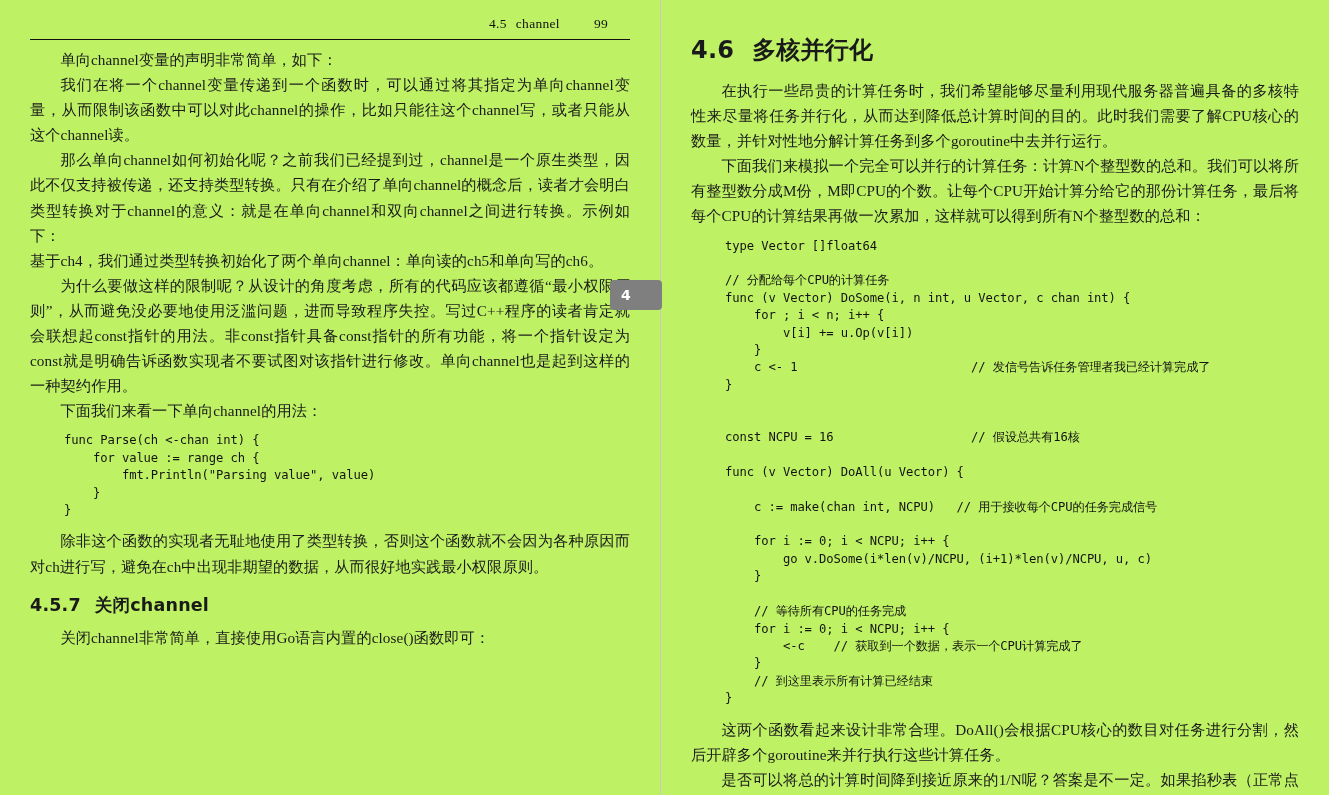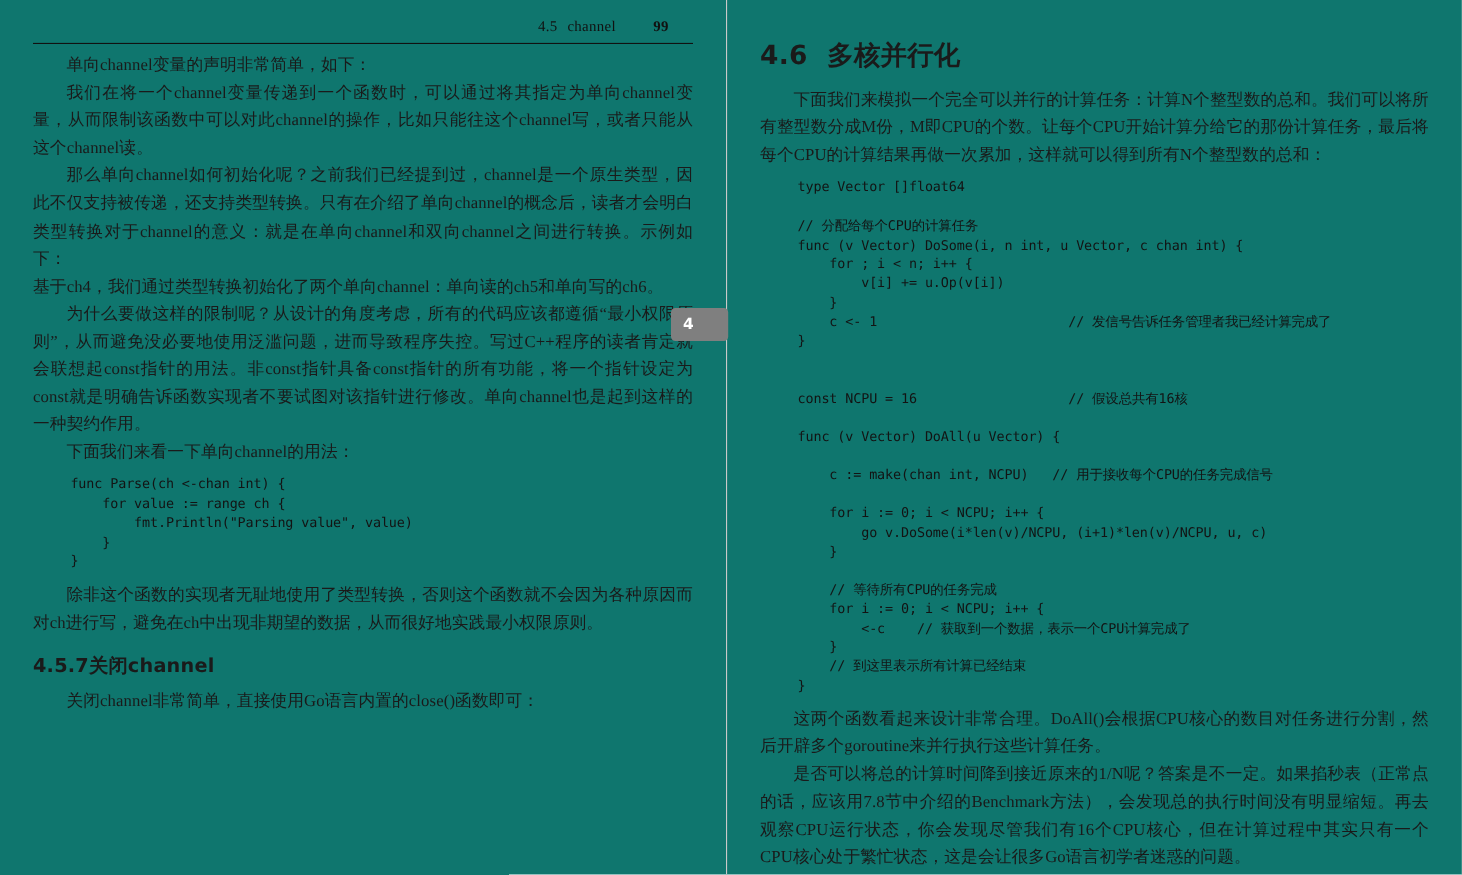--- a/index.html
+++ b/index.html
@@ -4,21 +4,21 @@
 <style>
   html, body {
     margin: 0;
     padding: 0;
     background: #ffffff;
   }
   #page {
     position: relative;
     width: 1329px;
     height: 795px;
-    background: #0f766e;
+    background: #bef264;
     overflow: hidden;
     font-family: "Liberation Serif", "DejaVu Serif", serif;
     color: #1a1a1a;
   }
   .gutter {
     position: absolute;
     left: 660px;
     top: 0;
     width: 1px;
     height: 795px;
@@ -43,21 +43,21 @@
   }
   .runhead .rh-inner {
     display: flex;
     align-items: baseline;
     height: 19px;
   }
   .runhead.right-head .rh-inner { justify-content: flex-end; }
   .runhead.left-head  .rh-inner { justify-content: flex-start; }
   .runhead .rh-sec { }
   .runhead .rh-title { margin-left: 9px; }
-  .runhead .rh-page { margin-left: 34px; font-weight: bold; }
+  .runhead .rh-page { margin-left: 34px; }
   .runhead .rh-page-first { margin-right: 22px; }
   .runhead .rule {
     position: absolute;
     left: 0; right: 0;
     bottom: 2px;
     height: 1.4px;
     background: #111;
   }
 
   
@@ -84,21 +84,21 @@
     letter-spacing: .2px;
   }
   h2.sec-main .num { margin-right: 18px; }
   h3.sec-sub {
     margin: 14px 0 8px 0;
     font-family: "DejaVu Sans", "Liberation Sans", sans-serif;
     font-size: 17.5px;
     font-weight: bold;
     letter-spacing: .2px;
   }
-  h3.sec-sub .num { }
+  h3.sec-sub .num { margin-right: 14px; }
 
   
   pre.code {
     margin: 9px 0 9px 0;
     padding: 0 0 0 34px;
     font-family: "DejaVu Sans Mono", "Liberation Mono", monospace;
     font-size: 12.2px;
     line-height: 17.4px;
     white-space: pre;
     color: #131313;
@@ -175,20 +175,21 @@
     <span>4</span>
   </div>
 
   <div class="page-half page-right">
 
 
     <h2 class="sec-main">
       <span class="num">4.6</span><span>多核并行化</span>
     </h2>
 
+    <p class="body">在执行一些昂贵的计算任务时，我们希望能够尽量利用现代服务器普遍具备的多核特性来尽量将任务并行化，从而达到降低总计算时间的目的。此时我们需要了解CPU核心的数量，并针对性地分解计算任务到多个goroutine中去并行运行。</p>
     <p class="body">下面我们来模拟一个完全可以并行的计算任务：计算N个整型数的总和。我们可以将所有整型数分成M份，M即CPU的个数。让每个CPU开始计算分给它的那份计算任务，最后将每个CPU的计算结果再做一次累加，这样就可以得到所有N个整型数的总和：</p>
 
     <pre class="code">type Vector []float64
 
 // 分配给每个CPU的计算任务
 func (v Vector) DoSome(i, n int, u Vector, c chan int) {
     for ; i &lt; n; i++ {
         v[i] += u.Op(v[i])
     }
     c &lt;- 1                        // 发信号告诉任务管理者我已经计算完成了

